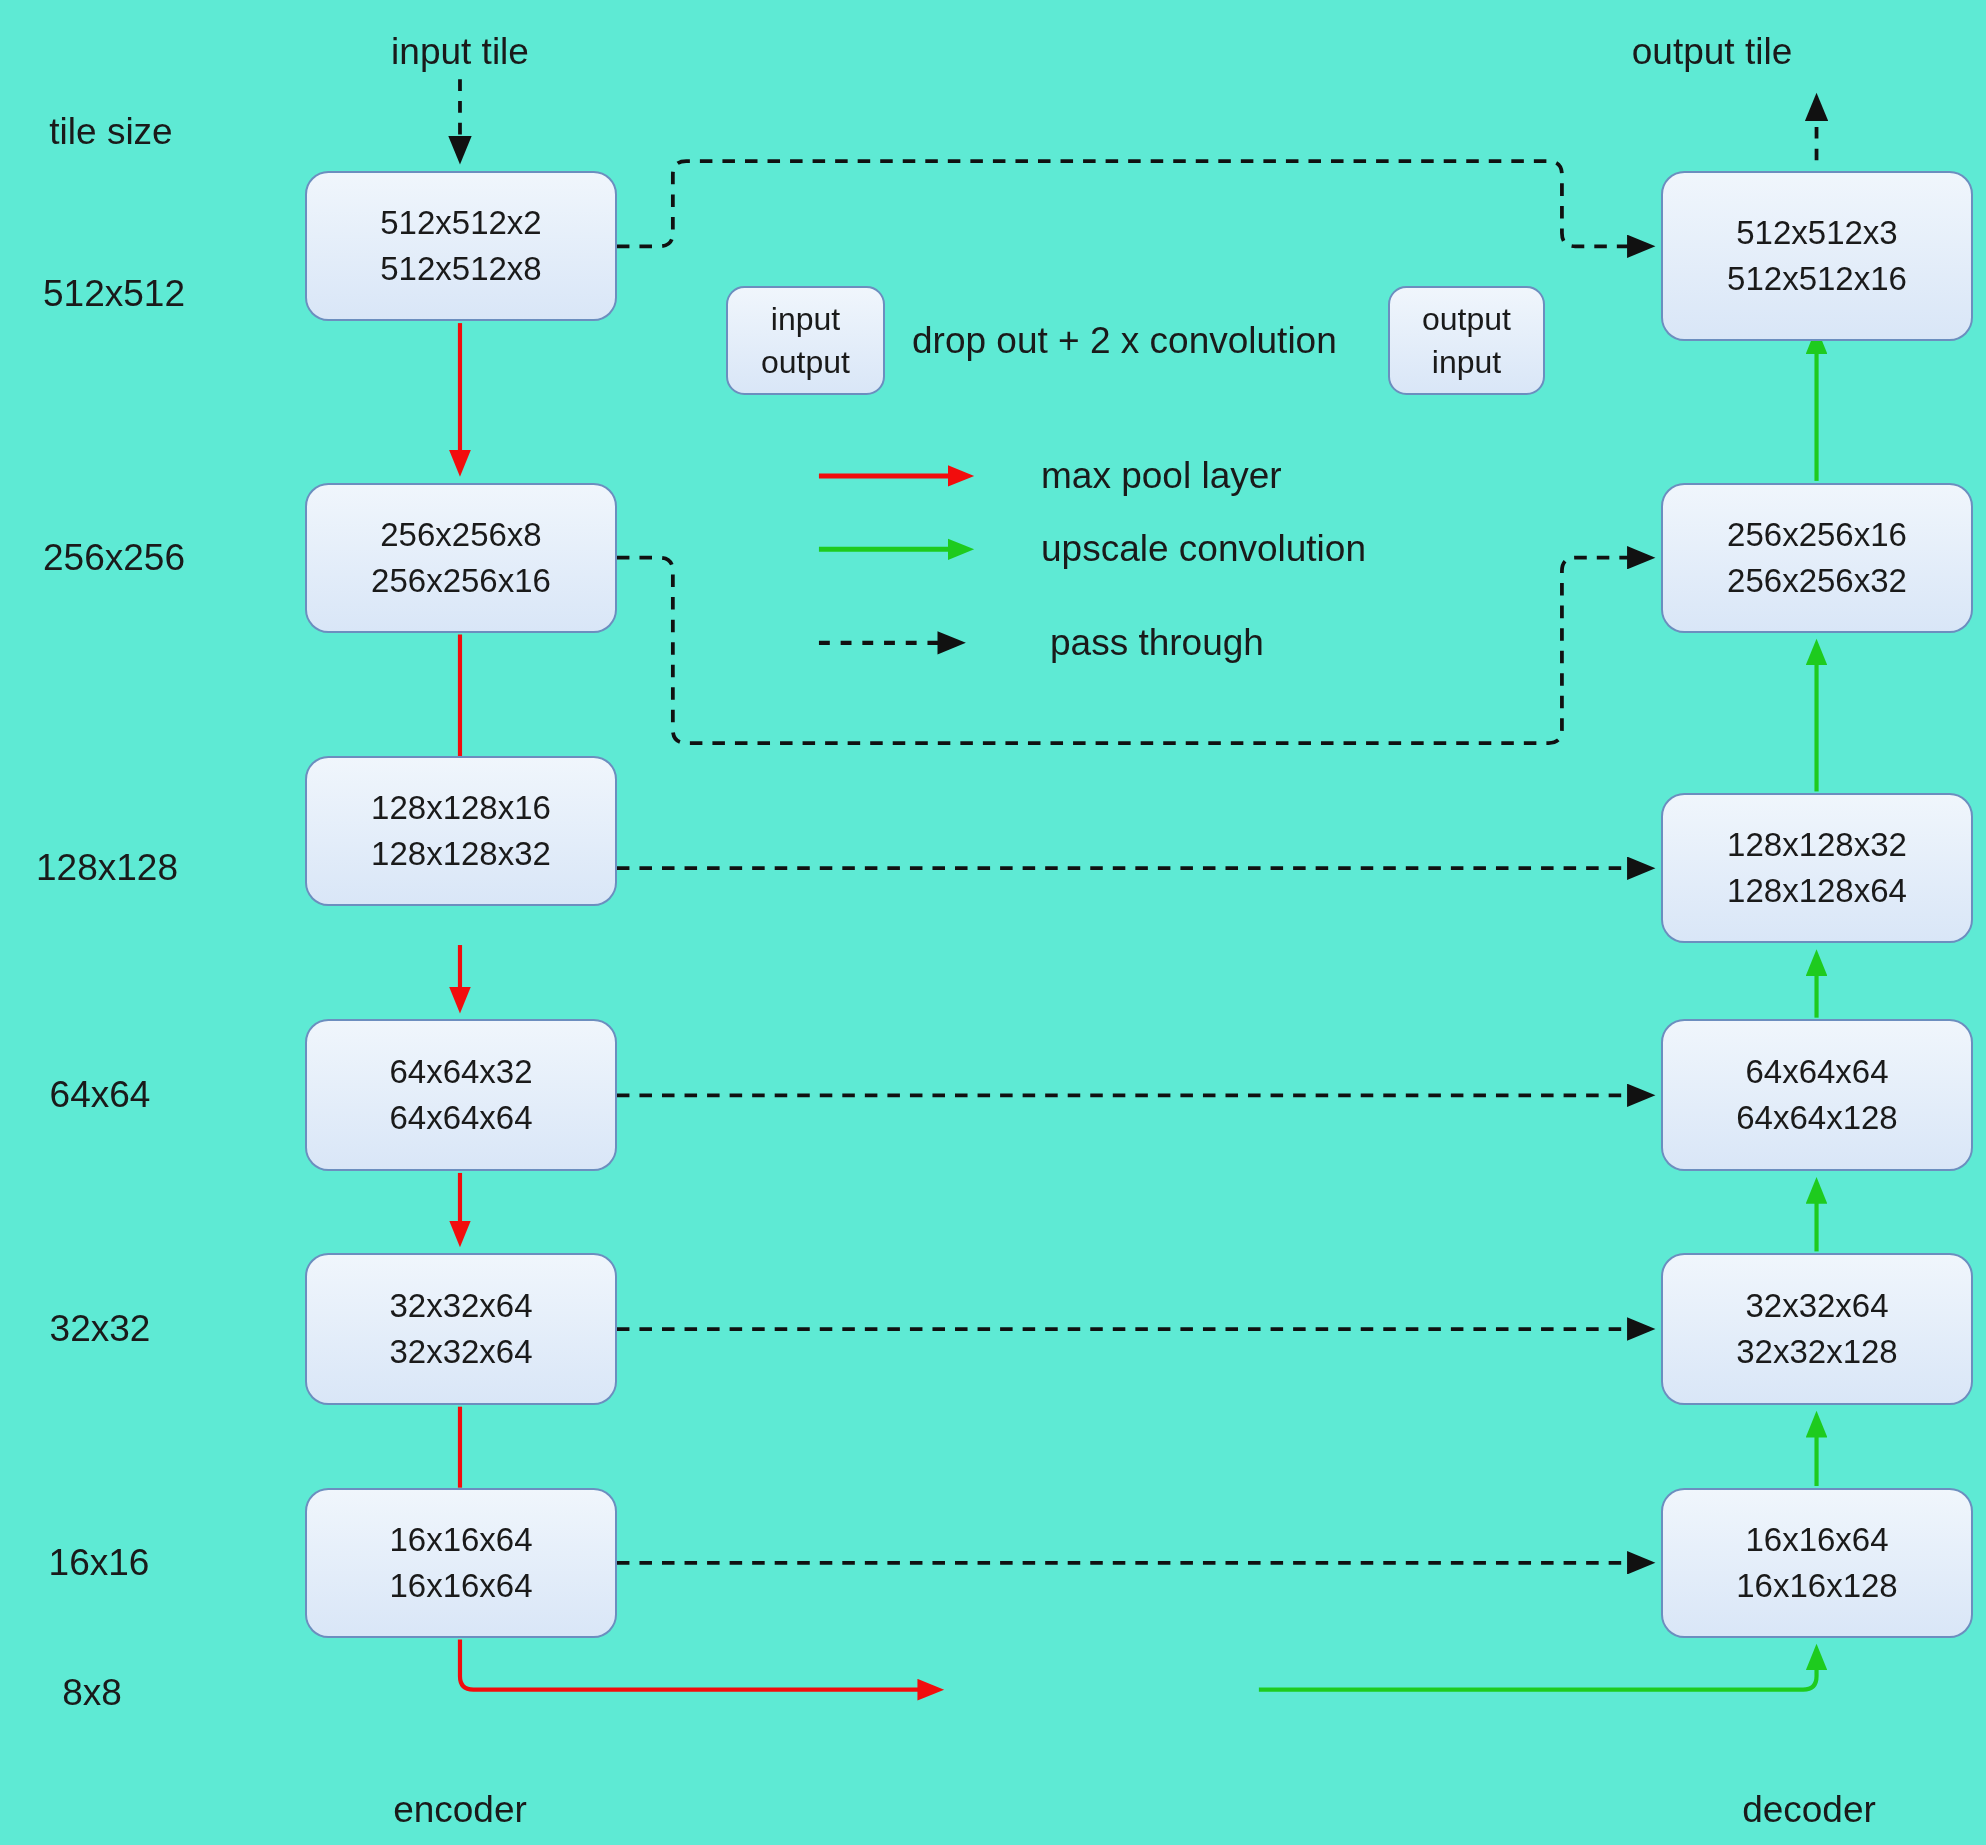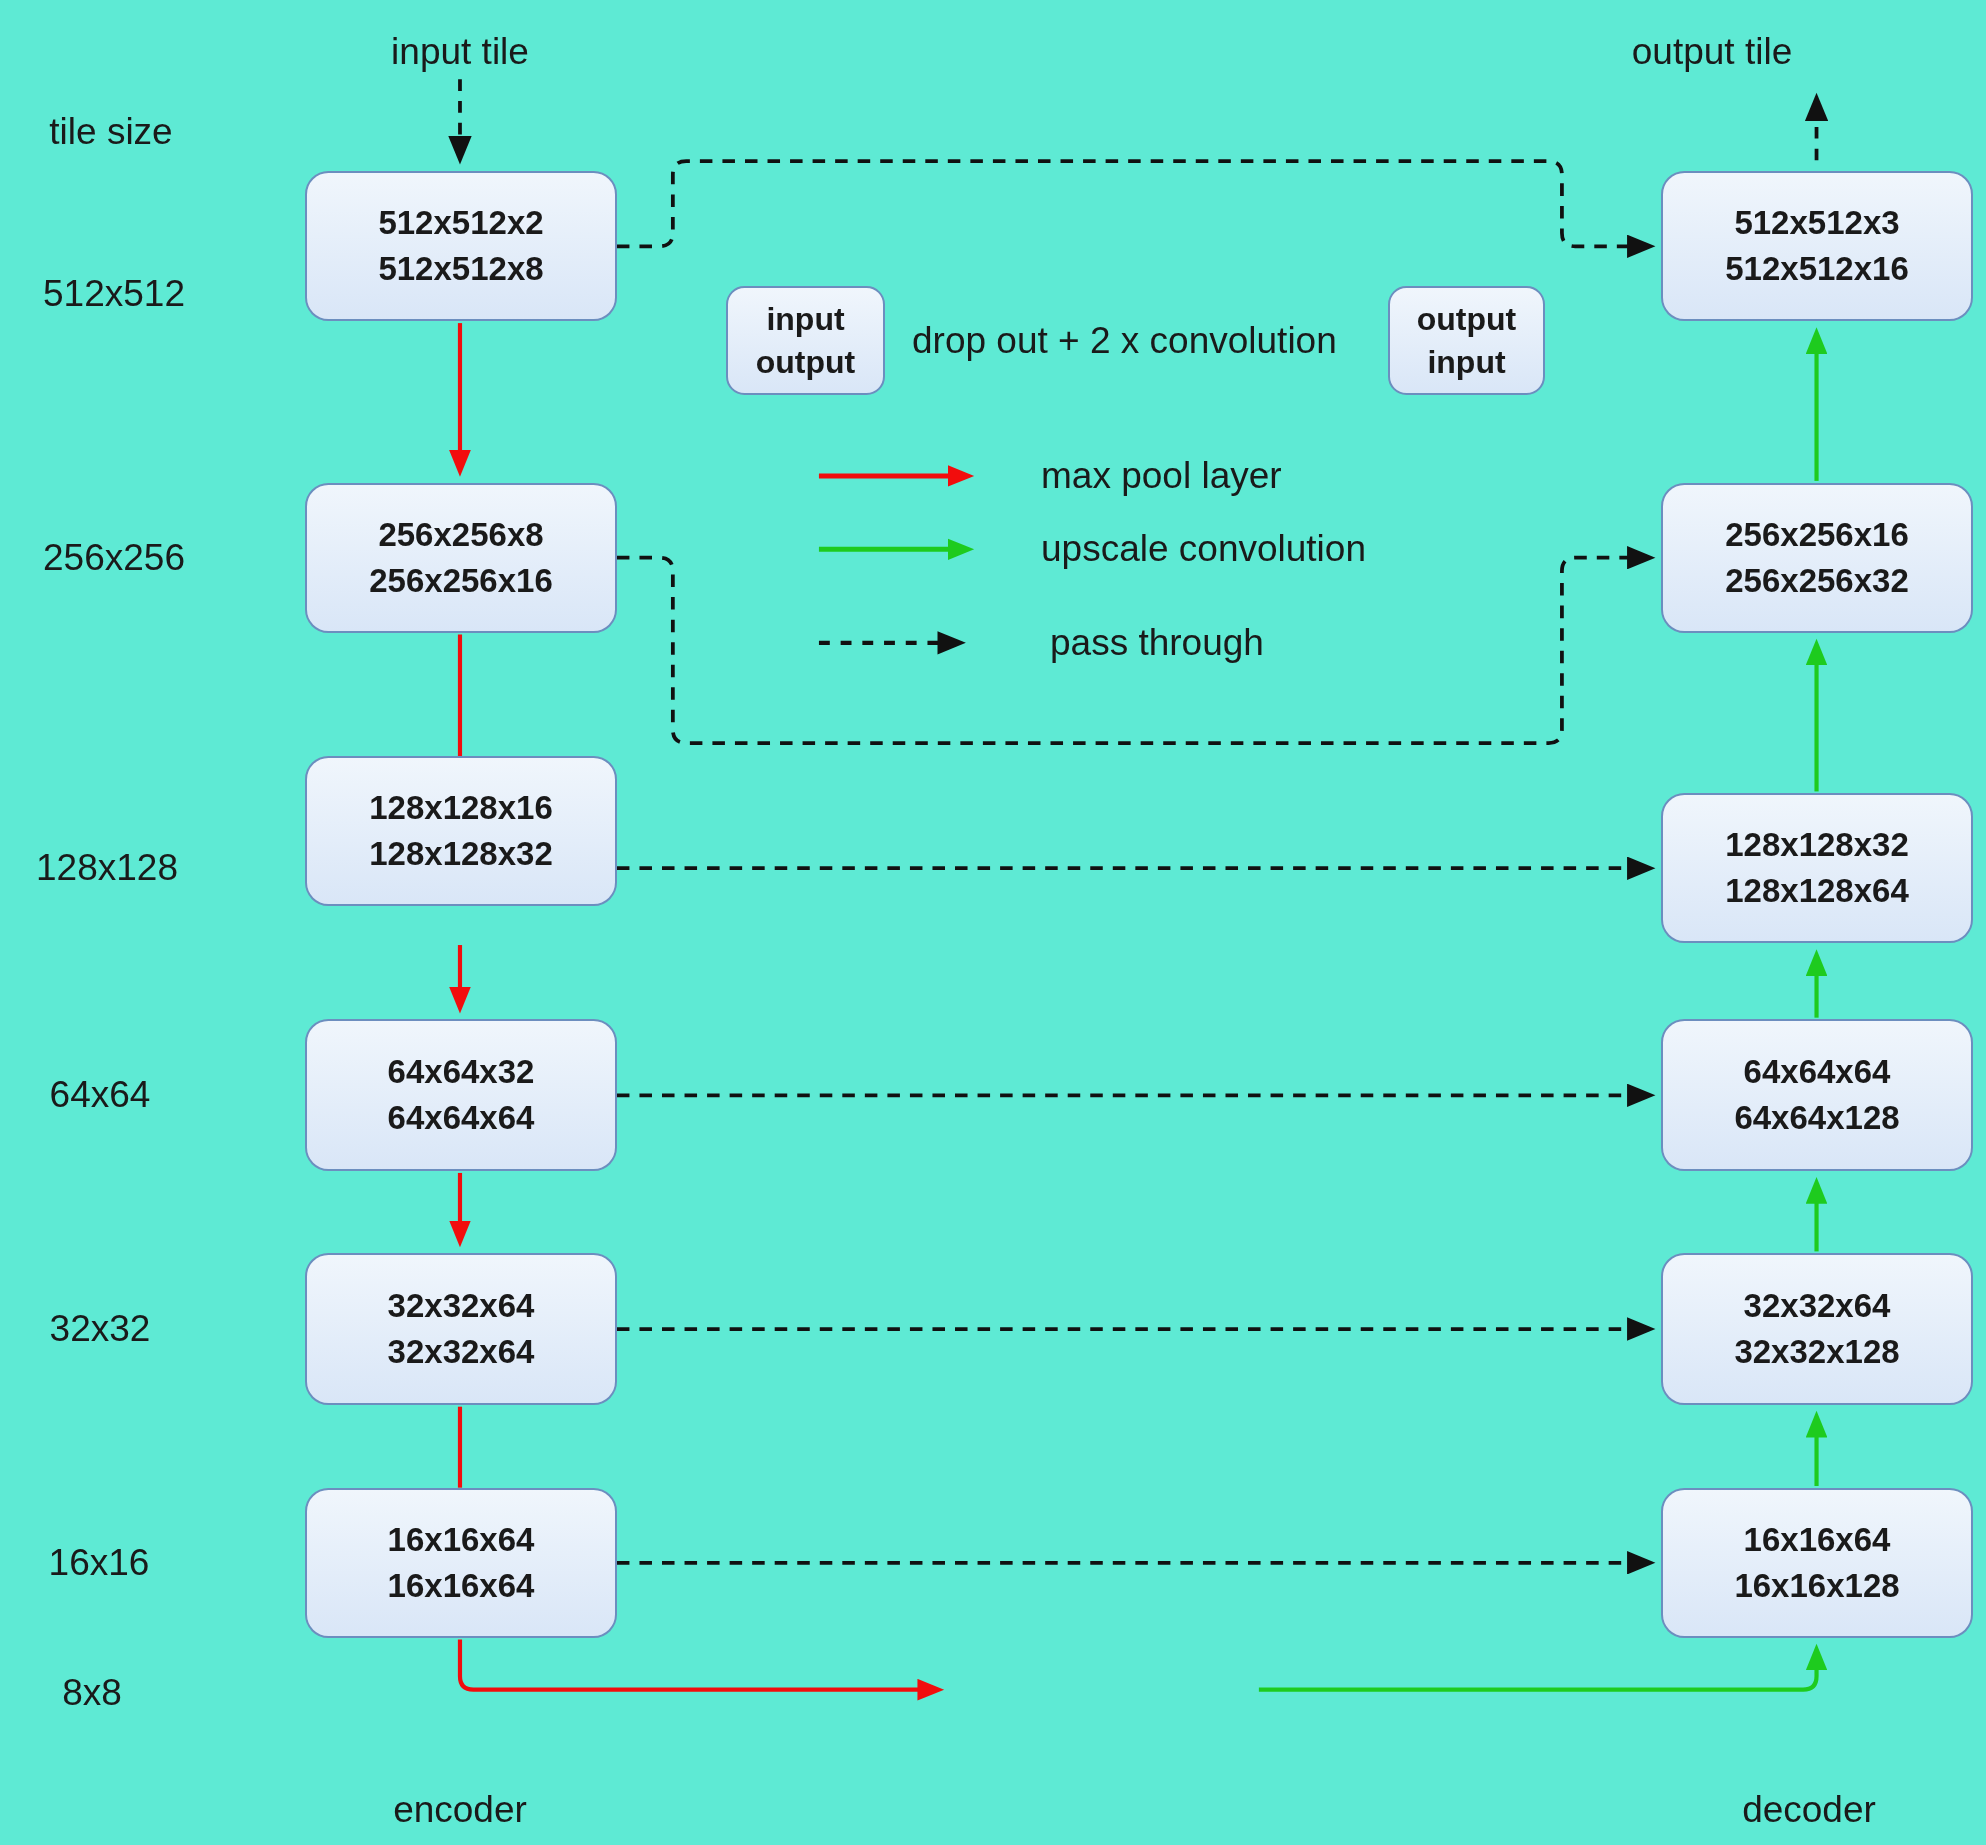--- a/index.html
+++ b/index.html
@@ -15,21 +15,21 @@
   .tile-size-lbl{font-size:37px;}
   .flow-lbl{font-size:37px;}
   .col-lbl{font-size:37px;}
   .node{
     position:absolute;
     box-sizing:border-box;
     border:2.5px solid var(--box-border,#6c8ebf);
     border-radius:23.4px;
     background:linear-gradient(180deg, var(--box-top,#f0f6fc) 0%, var(--box-bottom,#d9e6f7) 100%);
     display:flex;flex-direction:column;align-items:center;justify-content:center;
-    font-size:33px;line-height:1.4;text-align:center;font-weight:bold;
+    font-size:33px;line-height:1.4;text-align:center;
   }
   .node.mini{border-radius:18.4px;font-size:32px;line-height:1.32;}
   .legend-text{position:absolute;font-size:37px;white-space:nowrap;transform:translateY(-50%);}
   svg.wires{position:absolute;left:0;top:0;}
 </style>
 </head>
 <body>
 
 <div class="stage">
 
@@ -117,21 +117,21 @@
   <div class="node" style="left:305px;top:1253px;width:312px;height:152px;">
     <span>32x32x64</span>
     <span>32x32x64</span>
   </div>
   <div class="node" style="left:305px;top:1488px;width:312px;height:150px;">
     <span>16x16x64</span>
     <span>16x16x64</span>
   </div>
 
 
-  <div class="node" style="left:1661px;top:171px;width:312px;height:150px;">
+  <div class="node" style="left:1661px;top:171px;width:312px;height:170px;">
     <span>512x512x3</span>
     <span>512x512x16</span>
   </div>
   <div class="node" style="left:1661px;top:483px;width:312px;height:150px;">
     <span>256x256x16</span>
     <span>256x256x32</span>
   </div>
   <div class="node" style="left:1661px;top:793px;width:312px;height:150px;">
     <span>128x128x32</span>
     <span>128x128x64</span>

